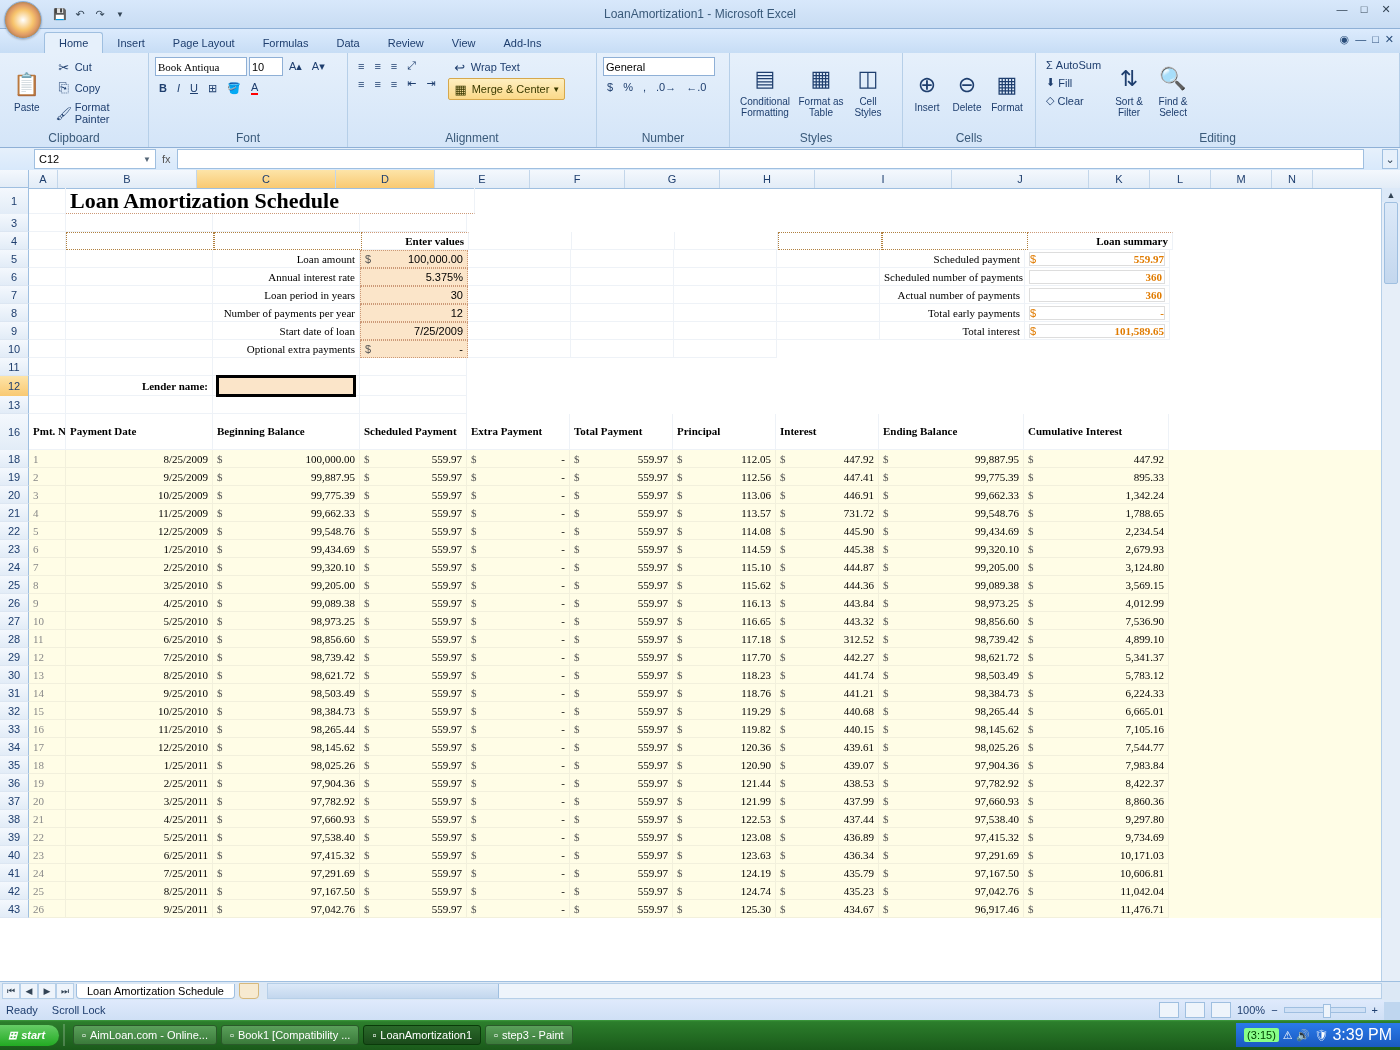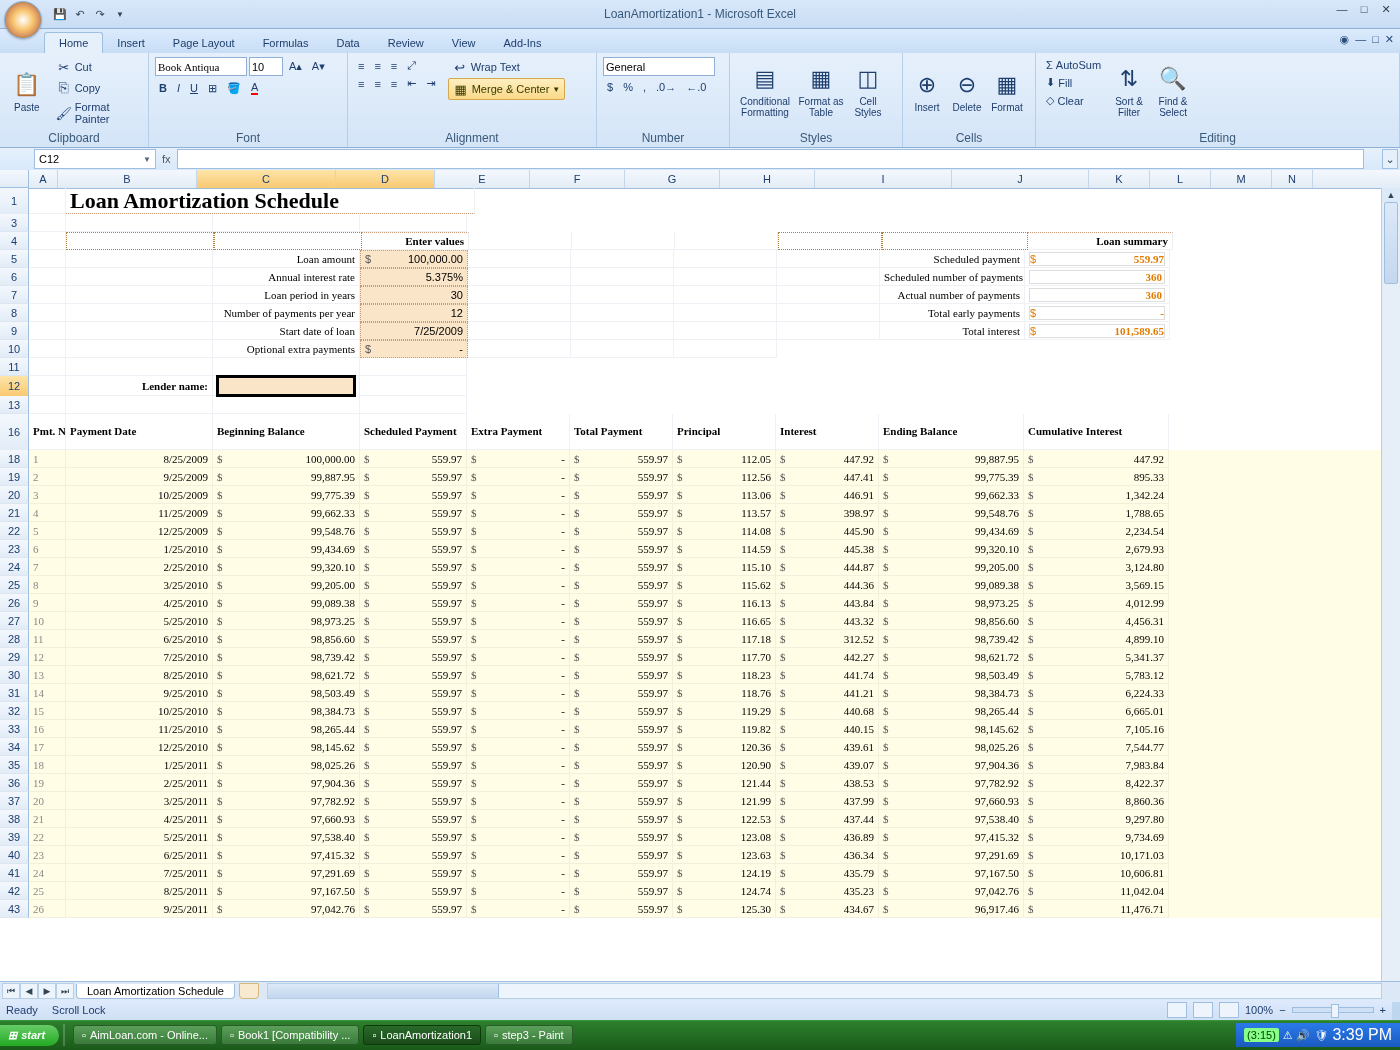--- a/index.html
+++ b/index.html
@@ -62,21 +62,21 @@
 .vscroll .thumb{position:absolute;top:14px;left:2px;right:2px;height:80px;background:linear-gradient(#dce9f8,#c3d7ee);border:1px solid #9fbfe0;border-radius:2px}
 .vscroll .arr{position:absolute;left:0;right:0;height:14px;background:#dce9f8;display:flex;align-items:center;justify-content:center;color:#345;font-size:9px}
 
 .sheettabs{position:absolute;bottom:30px;left:0;right:0;height:18px;background:#dce8f5;display:flex;align-items:center;border-top:1px solid #9fbfe0}
 .sheettabs .nav{display:flex;gap:0;margin-left:2px}
 .sheettabs .nav span{width:16px;height:14px;display:inline-flex;align-items:center;justify-content:center;color:#345;border:1px solid #b6cfe8;background:#eef4fb;font-size:9px}
 .sheettab{background:#fff;border:1px solid #9fbfe0;border-top:none;padding:1px 10px;margin-left:2px;font-size:11px;border-radius:0 0 4px 4px}
 .newtab{width:18px;height:14px;margin-left:4px;background:#f7ead0;border:1px solid #d6b87c;border-radius:0 0 4px 4px}
 .hscroll{flex:1;height:14px;margin:0 18px 0 8px;background:#eef4fb;border:1px solid #b6cfe8;position:relative}
 .hscroll .thumb{position:absolute;left:0;top:0;bottom:0;width:230px;background:linear-gradient(#dce9f8,#c3d7ee);border-right:1px solid #9fbfe0}
-.excel-status{position:absolute;bottom:30px;height:20px;left:0;right:8px;background:linear-gradient(#dfeafc,#cfe0f5);border-top:1px solid #9fbfe0;display:flex;align-items:center;justify-content:space-between;padding:0 6px;color:#1e3e6e;font-size:11px}
+.excel-status{position:absolute;bottom:30px;height:20px;left:0;right:16px;background:linear-gradient(#dfeafc,#cfe0f5);border-top:1px solid #9fbfe0;display:flex;align-items:center;justify-content:space-between;padding:0 6px;color:#1e3e6e;font-size:11px}
 .status-left{display:flex;gap:14px}
 .status-right{display:flex;align-items:center;gap:6px}
 .viewbtn{width:18px;height:14px;border:1px solid #9fbfe0;background:#eef4fb}
 .zoom-slider{width:80px;height:4px;background:#cfe0f5;border:1px solid #9fbfe0;position:relative}
 .zoom-slider .h{position:absolute;left:38px;top:-4px;width:6px;height:12px;background:#eef4fb;border:1px solid #9fbfe0}
 
 .taskbar{position:absolute;bottom:0;left:0;right:0;height:30px;background:linear-gradient(#3e9d3e,#2c7e2c 6%,#1a5a1a);display:flex;align-items:center;color:#fff;font-size:11px}
 .startbtn{background:linear-gradient(#6c6,#2a2);padding:4px 14px 4px 8px;border-radius:0 12px 12px 0;font-weight:bold;font-style:italic;display:flex;align-items:center;gap:4px}
 .taskbtn{background:linear-gradient(#5aa05a,#3a7a3a);border:1px solid #2a5a2a;padding:3px 8px;margin-left:4px;border-radius:3px;display:flex;align-items:center;gap:4px;max-width:160px;overflow:hidden;white-space:nowrap}
 .taskbtn.active{background:linear-gradient(#2a6a2a,#1a4a1a);border:1px solid #0a3a0a}
@@ -727,21 +727,21 @@
         </div>
         <div class="cell cG">
           <div class="dollar">
             <span class="s">$</span>
             <span>113.57</span>
           </div>
         </div>
         <div class="cell cH">
           <div class="dollar">
             <span class="s">$</span>
-            <span>398.97</span>
+            <span>731.72</span>
           </div>
         </div>
         <div class="cell cI">
           <div class="dollar">
             <span class="s">$</span>
             <span>99,548.76</span>
           </div>
         </div>
         <div class="cell cJ">
           <div class="dollar">
@@ -1069,21 +1069,21 @@
         </div>
         <div class="cell cI">
           <div class="dollar">
             <span class="s">$</span>
             <span>98,856.60</span>
           </div>
         </div>
         <div class="cell cJ">
           <div class="dollar">
             <span class="s">$</span>
-            <span>4,456.31</span>
+            <span>7,536.90</span>
           </div>
         </div>
       </div>
       <div class="srow amort-row">
         <div class="rowhdr">28</div>
         <div class="cell cA" style="color: rgb(136, 136, 136);">11</div>
         <div class="cell cB">
           <div class="right">6/25/2010</div>
         </div>
         <div class="cell cC">

